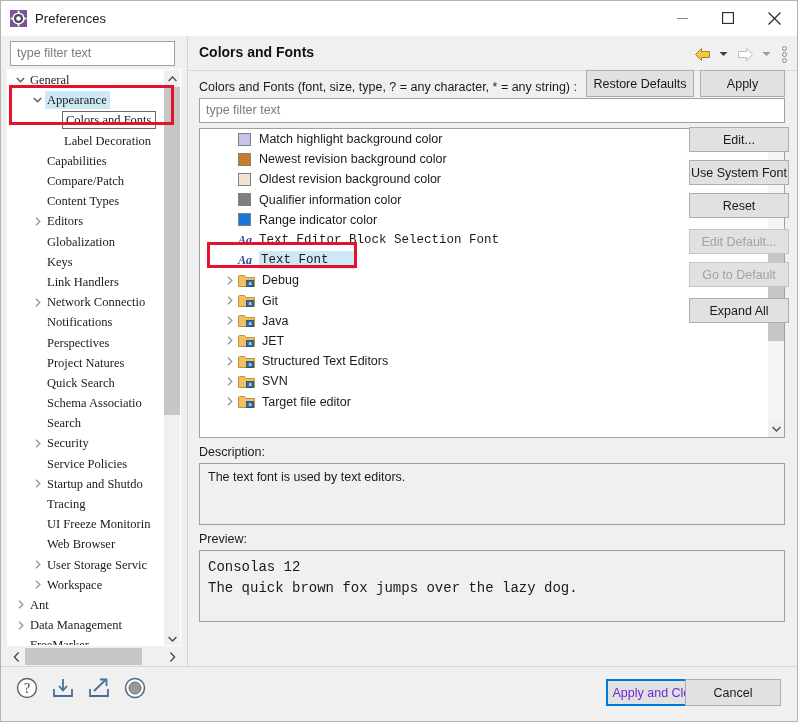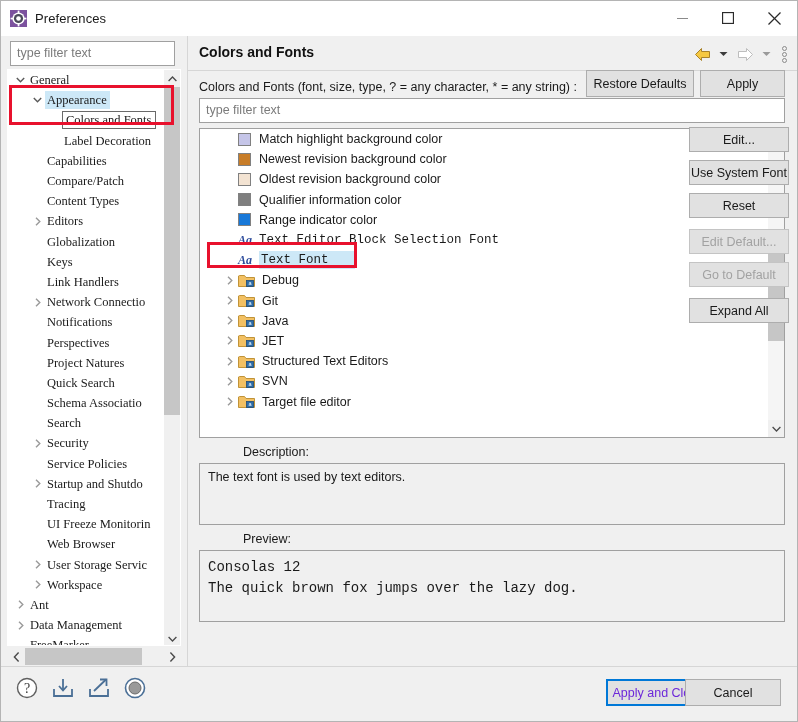--- a/index.html
+++ b/index.html
@@ -224,21 +224,21 @@
     width: 16px; height: 308px; background: #f5f5f5;
   }
   #rthumb {
     position: absolute; left: 0; top: 118px;
     width: 16px; height: 94px; background: #c6c6c6;
   }
 
   
   .sec-label {
     position: absolute; left: 11px;
-    font-size: 12.5px; color: #1a1a1a; margin-left: 44px;
+    font-size: 12.5px; color: #1a1a1a;
   }
   #desc-label { top: 409px; }
   #desc-box {
     position: absolute; left: 11px; top: 427px;
     width: 586px; height: 62px;
     background: #f0f0f0;
     border: 1px solid #a0a0a0;
     padding: 6px 8px;
     font-size: 12.5px;
     color: #1a1a1a;

